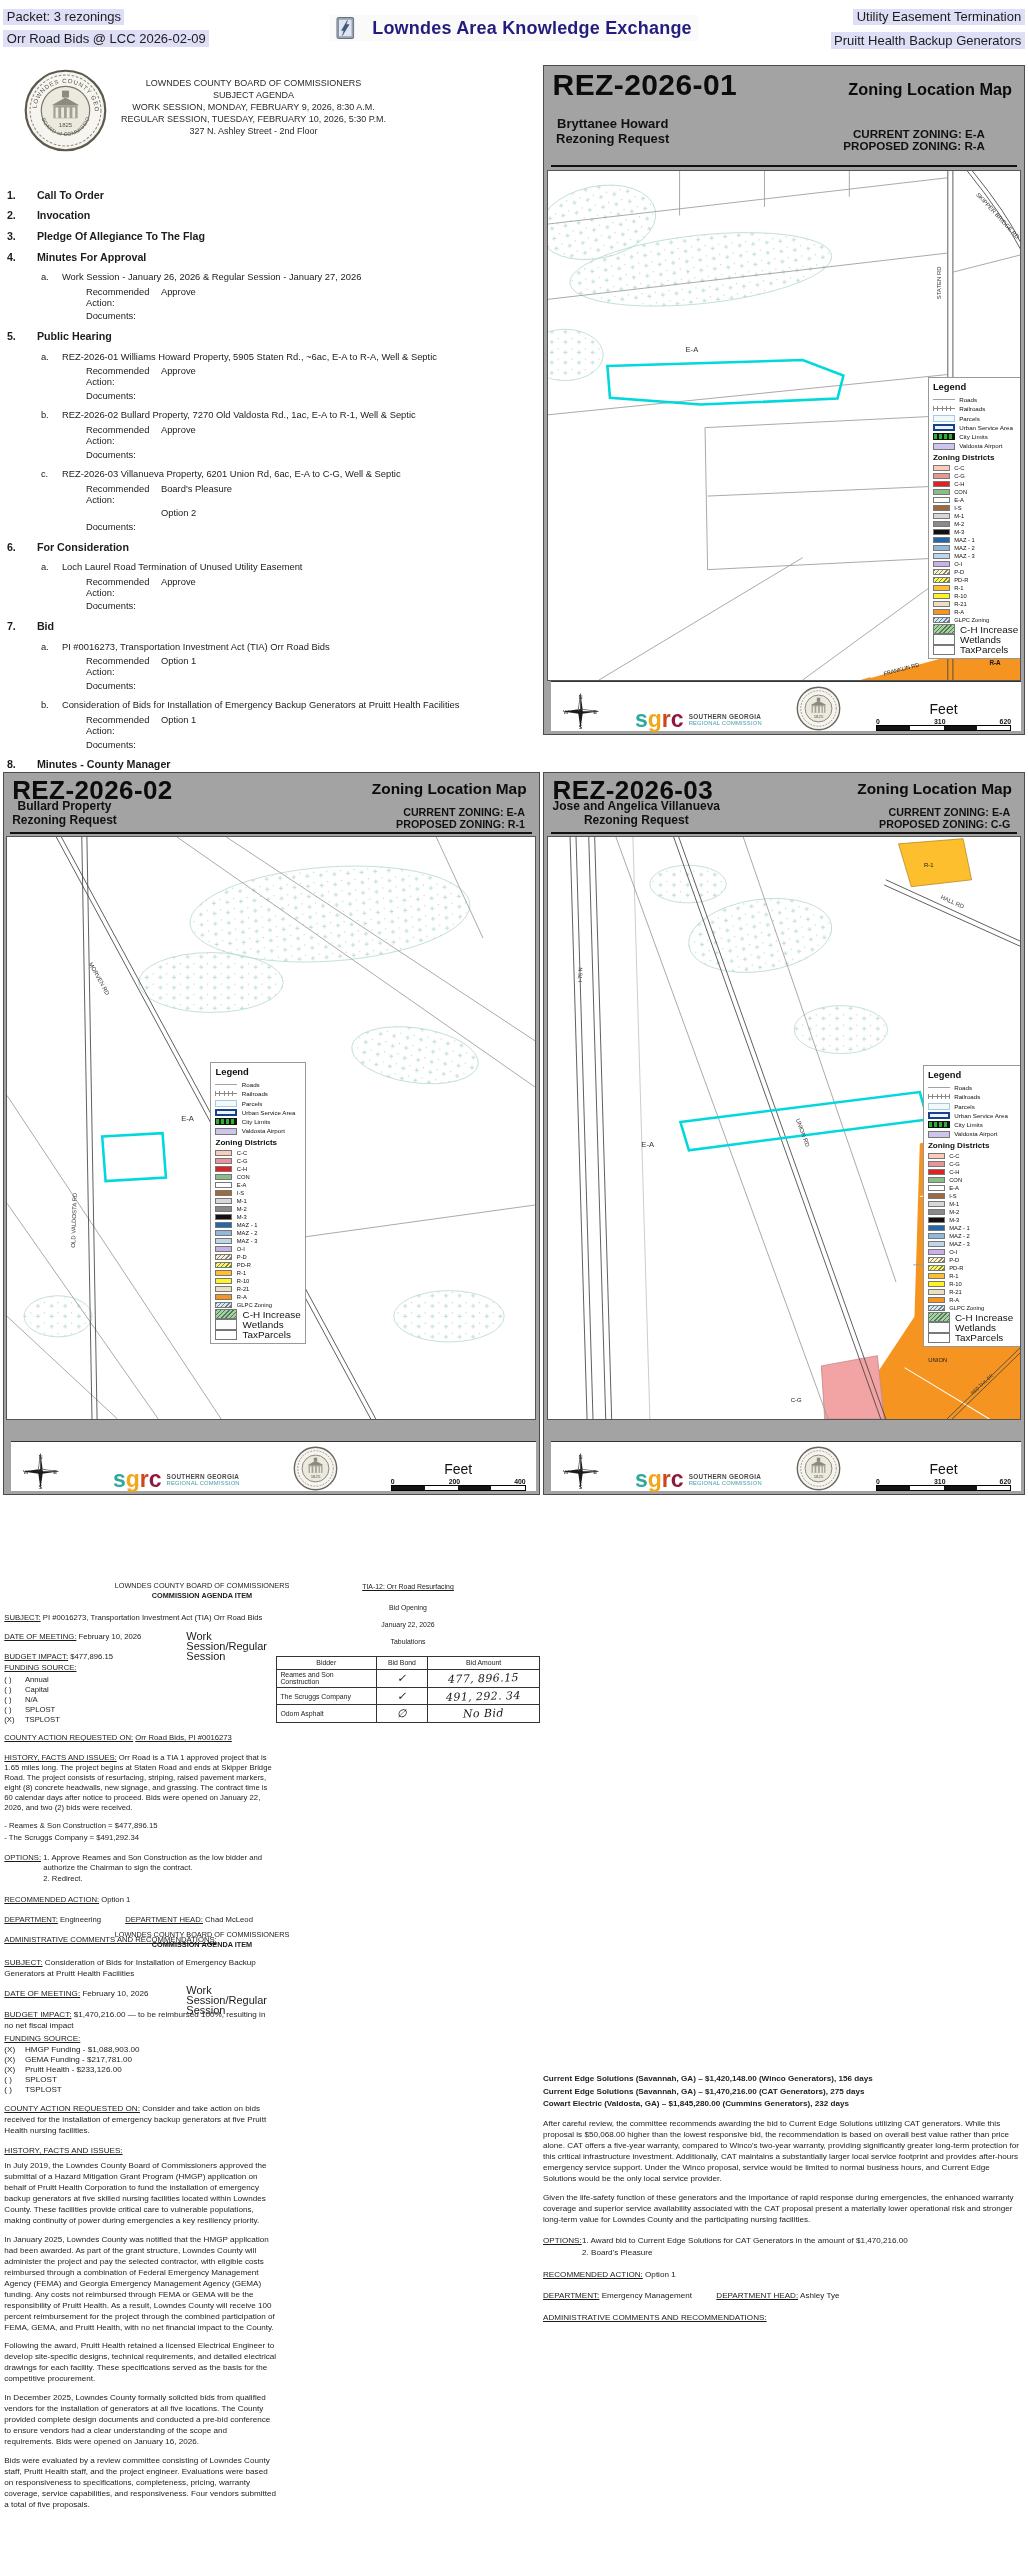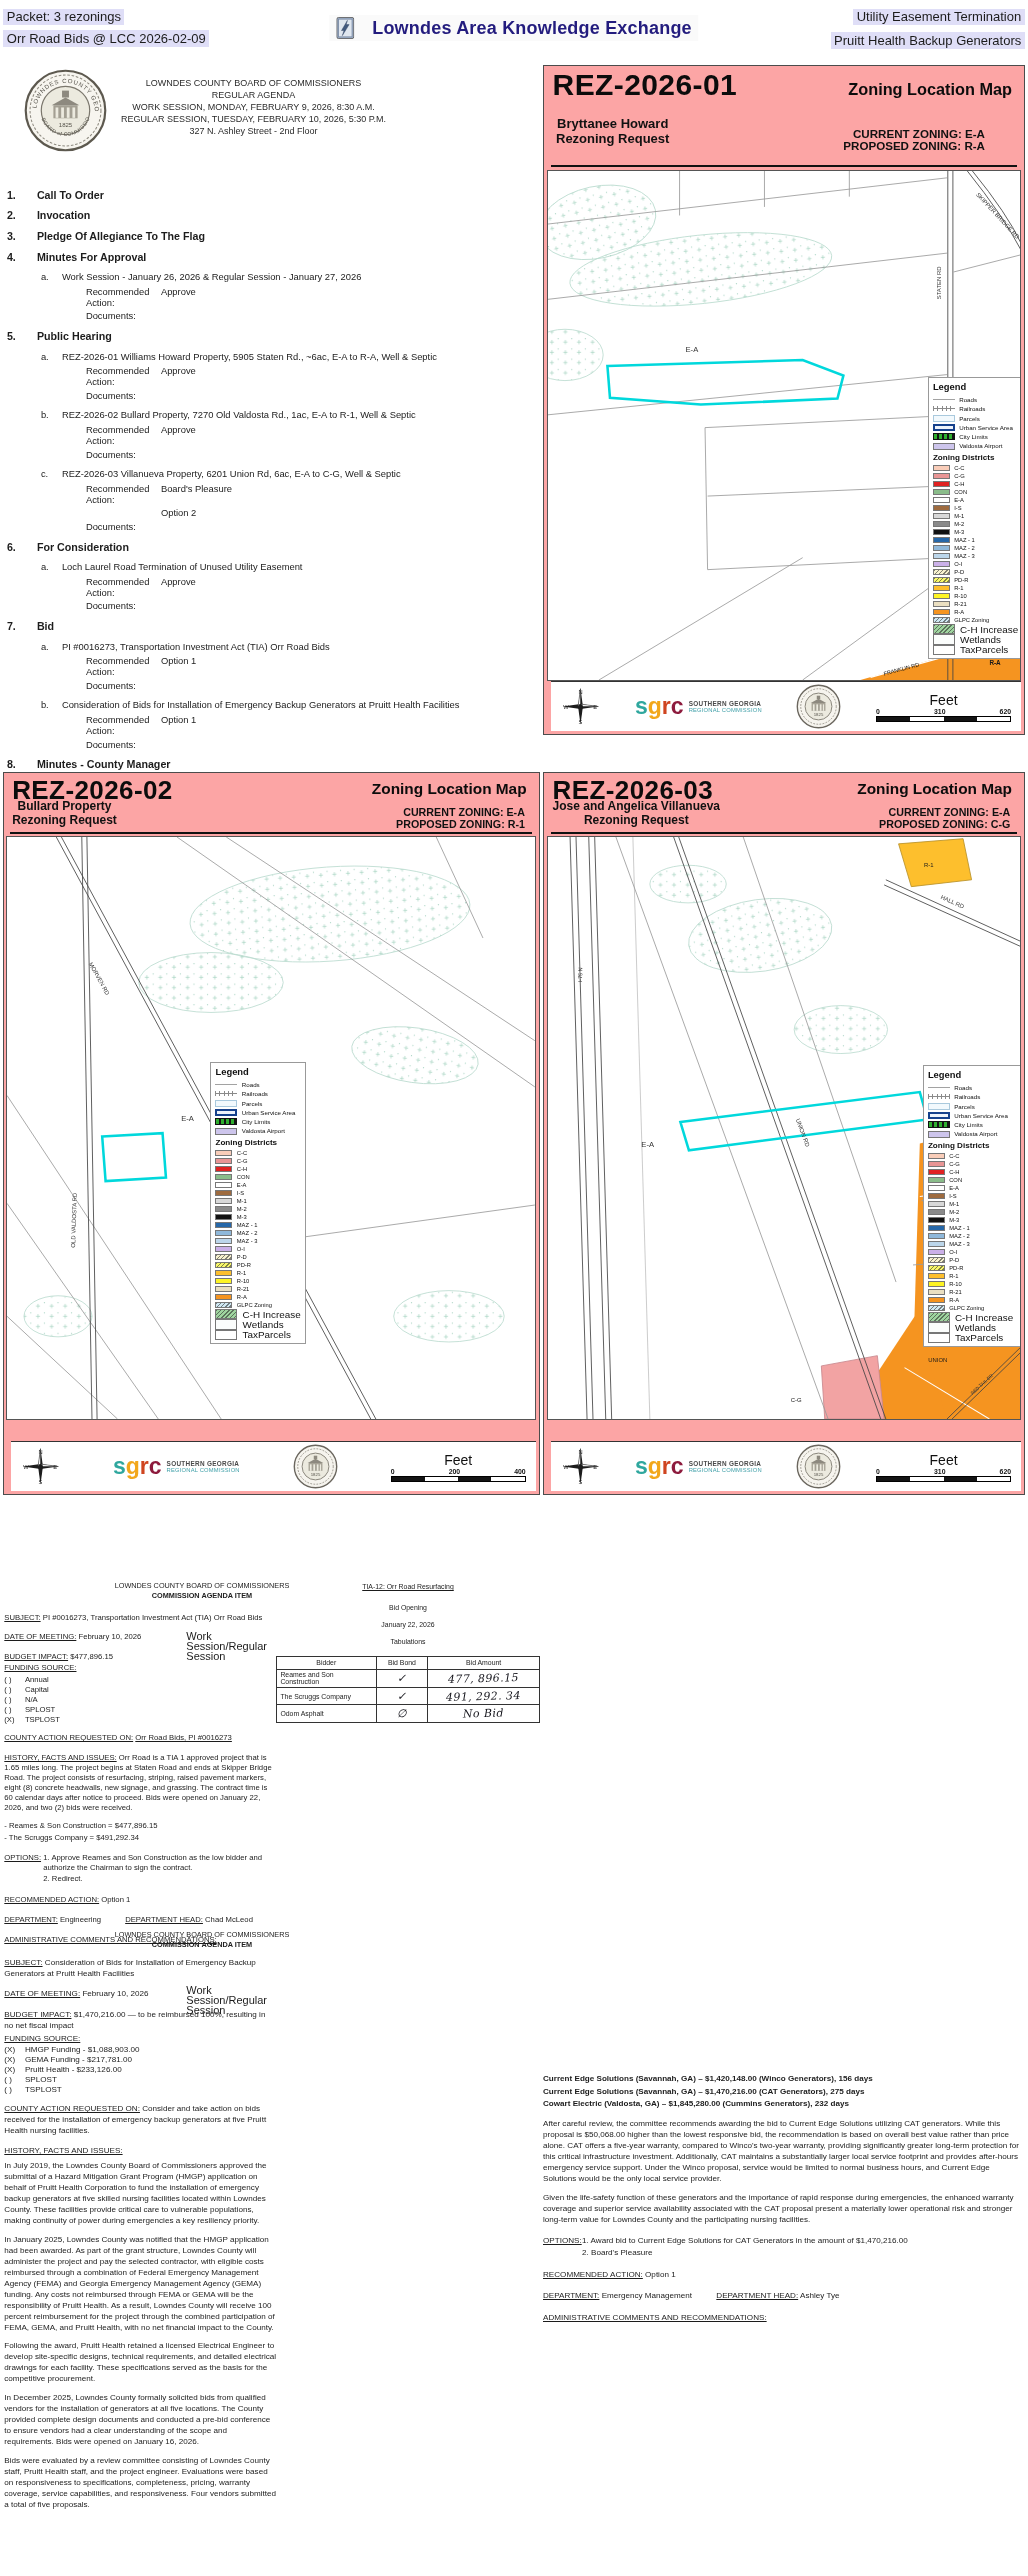--- a/index.html
+++ b/index.html
@@ -26,42 +26,42 @@
 .ag-num{position:absolute;left:0}
 .ag-title{margin-left:30px;display:block}
 .ag-sub{font-size:9.4px;margin:6.9px 0 8.6px;color:#222}
 .ag-sub-line{position:relative;padding-left:55px;line-height:12px}
 .ag-letter{position:absolute;left:34px}
 .ag-action{display:flex;padding-left:79px;margin-top:2.6px;line-height:11px}
 .ag-action .lab{width:75px;flex:none}
 .ag-docs{padding-left:79px;margin-top:2.6px;line-height:11px}
 
 
-.map-panel{position:absolute;border:1.7px solid #4c4c4c;background:#fca5a5}
+.map-panel{position:absolute;border:1.7px solid #4c4c4c;background:#a3a3a3}
 .mp-title{position:absolute;left:8.6px;top:1.7px;font-weight:bold;letter-spacing:0.4px;color:#0c0c0c}
 #map1 .mp-title{font-size:30px}
 .small .mp-title{font-size:26px}
 .mp-type{position:absolute;right:12px;font-weight:bold;color:#0c0c0c}
 #map1 .mp-type{top:13.7px;font-size:16.3px}
 .small .mp-type{top:6.9px;font-size:15.4px}
 .mp-apl{position:absolute;font-weight:bold;text-align:center;line-height:14.6px}
 #map1 .mp-apl{left:12px;top:51px;font-size:13px}
 .small .mp-apl{left:8.6px;top:27.4px;font-size:12px;line-height:13.7px}
 .mp-zoning{position:absolute;text-align:right;font-weight:bold;line-height:12px}
 #map1 .mp-zoning{right:39px;top:62px;font-size:11.6px}
 .small .mp-zoning{right:13.7px;top:33px;font-size:10.7px}
 .mp-rule{position:absolute;left:6.9px;right:6.9px;height:1.7px;background:#111}
 #map1 .mp-rule{top:99px}
 .small .mp-rule{top:59px}
 .mp-map{position:absolute;left:2.6px;right:2.6px;border:0.9px solid #555;overflow:hidden;background:#fff}
 #map1 .mp-map{top:104px;height:511px}
 .small .mp-map{top:63px;height:584px}
 .mp-map svg{display:block;width:100%;height:100%}
 .mp-footer{position:absolute;left:7px;right:2.6px;bottom:2.6px;height:50px;border-top:1.7px solid #333;
-  display:flex;align-items:center;justify-content:space-between;padding:0 10.3px;background:#fff}
+  display:flex;align-items:flex-end;justify-content:space-between;padding:0 10.3px;background:#fff}
 
 
 .legend-box{position:absolute;background:#fff;border:0.9px solid #999;padding:3.4px 4.3px;z-index:5}
 #map1 .legend-box{left:380px;top:206px;width:99px}
 #map2 .legend-box{left:203px;top:225px;width:96px}
 #map3 .legend-box{left:375px;top:228px;width:101px}
 .lg-title{font-size:9.4px;font-weight:bold;margin-bottom:2.6px}
 .lg-sub{font-size:8.1px;font-weight:bold;margin:2.6px 0 1.7px}
 .lg-row{display:flex;align-items:center;line-height:9.3px}
 .lg-dist .lg-row,.lg-row.lg-dist{line-height:8px}
@@ -178,21 +178,21 @@
   <text font-size="7" fill="#55524a" letter-spacing="1">
     <textPath href="#arcT" startOffset="4%">LOWNDES COUNTY GEORGIA</textPath>
   </text>
   <text font-size="6" fill="#55524a" letter-spacing=".5">
     <textPath href="#arcB" startOffset="2%">BOARD of COMMISSIONERS</textPath>
   </text>
   <text x="48" y="67" font-size="7" text-anchor="middle" fill="#55524a">1825</text>
 </svg>
 <div id="agenda-heading">
   <div>LOWNDES COUNTY BOARD OF COMMISSIONERS</div>
-  <div>REGULAR AGENDA</div>
+  <div>SUBJECT AGENDA</div>
   <div>WORK SESSION, MONDAY, FEBRUARY 9, 2026, 8:30 A.M.</div>
   <div>REGULAR SESSION, TUESDAY, FEBRUARY 10, 2026, 5:30 P.M.</div>
   <div>327 N. Ashley Street - 2nd Floor</div>
 </div>
 <div id="agenda-items">
     <div class="ag-item">
       <span class="ag-num">1.</span>
       <span class="ag-title">Call To Order</span>
     </div>
     <div class="ag-item">

